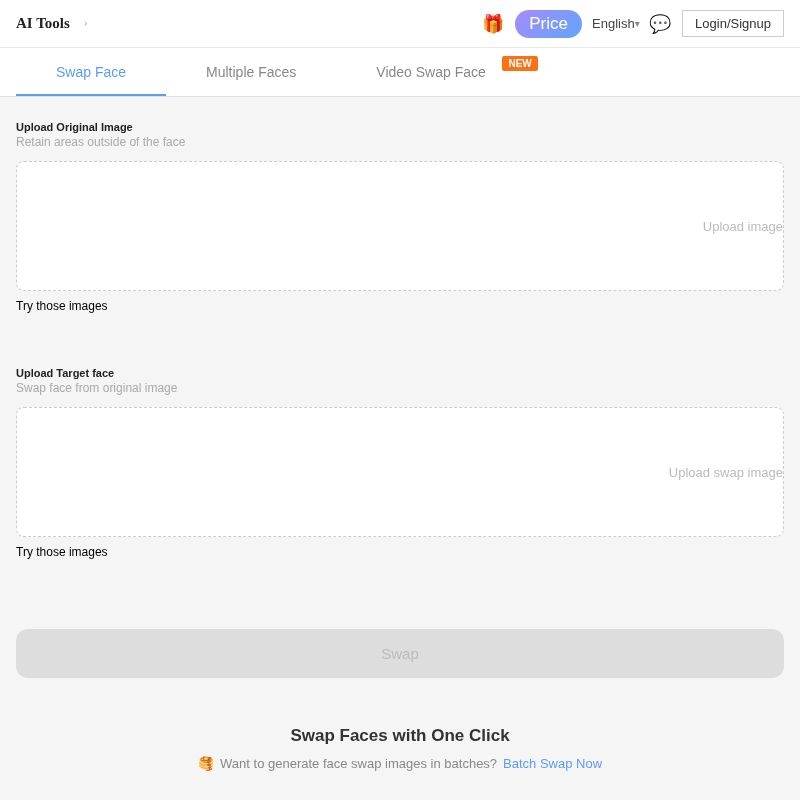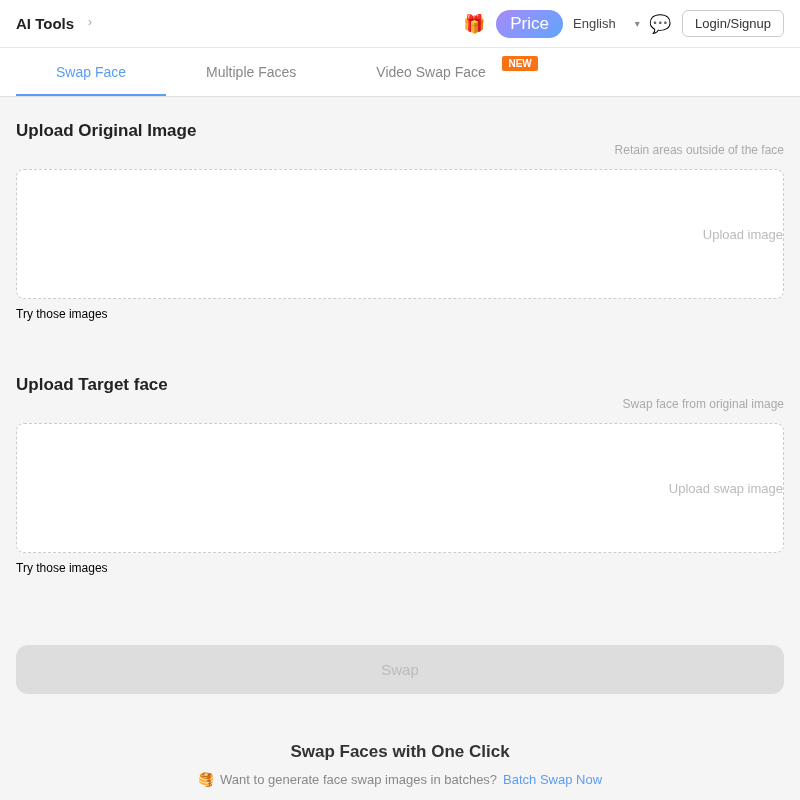--- a/index.html
+++ b/index.html
@@ -18,20 +18,21 @@
       display: flex;
       align-items: center;
       justify-content: space-between;
       padding: 0 16px;
       border-bottom: 1px solid #e8e8e8;
     }
     .header-left {
       display: flex;
       align-items: flex-start;
       gap: 14px;
+      font-family: Liberation Serif, serif;
     }
     .header-brand {
       font-size: 15px;
       font-weight: 600;
       color: #222;
     }
     .header-right {
       display: flex;
       align-items: center;
       gap: 10px;
@@ -45,38 +46,38 @@
       border: none;
       border-radius: 14px;
       padding: 4px 14px;
       font-size: 17px;
       cursor: pointer;
       font-weight: 500;
     }
     .lang-selector {
       display: flex;
       align-items: center;
-      gap: 19px;
+      gap: 0;
       font-size: 13px;
       color: #444;
       cursor: pointer;
     }
     .lang-caret {
       font-size: 10px;
       color: #888;
     }
     .chat-icon {
       font-size: 18px;
       color: #555;
       cursor: pointer;
     }
     .login-btn {
       border: 1px solid #ccc;
       background: #fff;
-      border-radius: 6px;
+      border-radius: 0;
       padding: 5px 12px;
       font-size: 13px;
       cursor: pointer;
       color: #333;
     }
 
     
     .tabs-container {
       background: #fff;
       display: flex;
@@ -123,30 +124,29 @@
       right: -4px;
     }
 
     
     .main {
       padding: 24px 16px;
       background: #f5f5f5;
     }
 
     .section-title {
-      font-size: 17px;
+      font-size: 11px;
       font-weight: 700;
       color: #222;
       margin-bottom: 2px;
     }
     .section-subtitle {
       font-size: 12px;
       color: #aaa;
       margin-bottom: 12px;
-      text-align: right;
     }
 
     .upload-box {
       border: 1.5px dashed #ccc;
       border-radius: 8px;
       background: #fff;
       display: flex;
       align-items: center;
       justify-content: flex-end;
       height: 130px;

